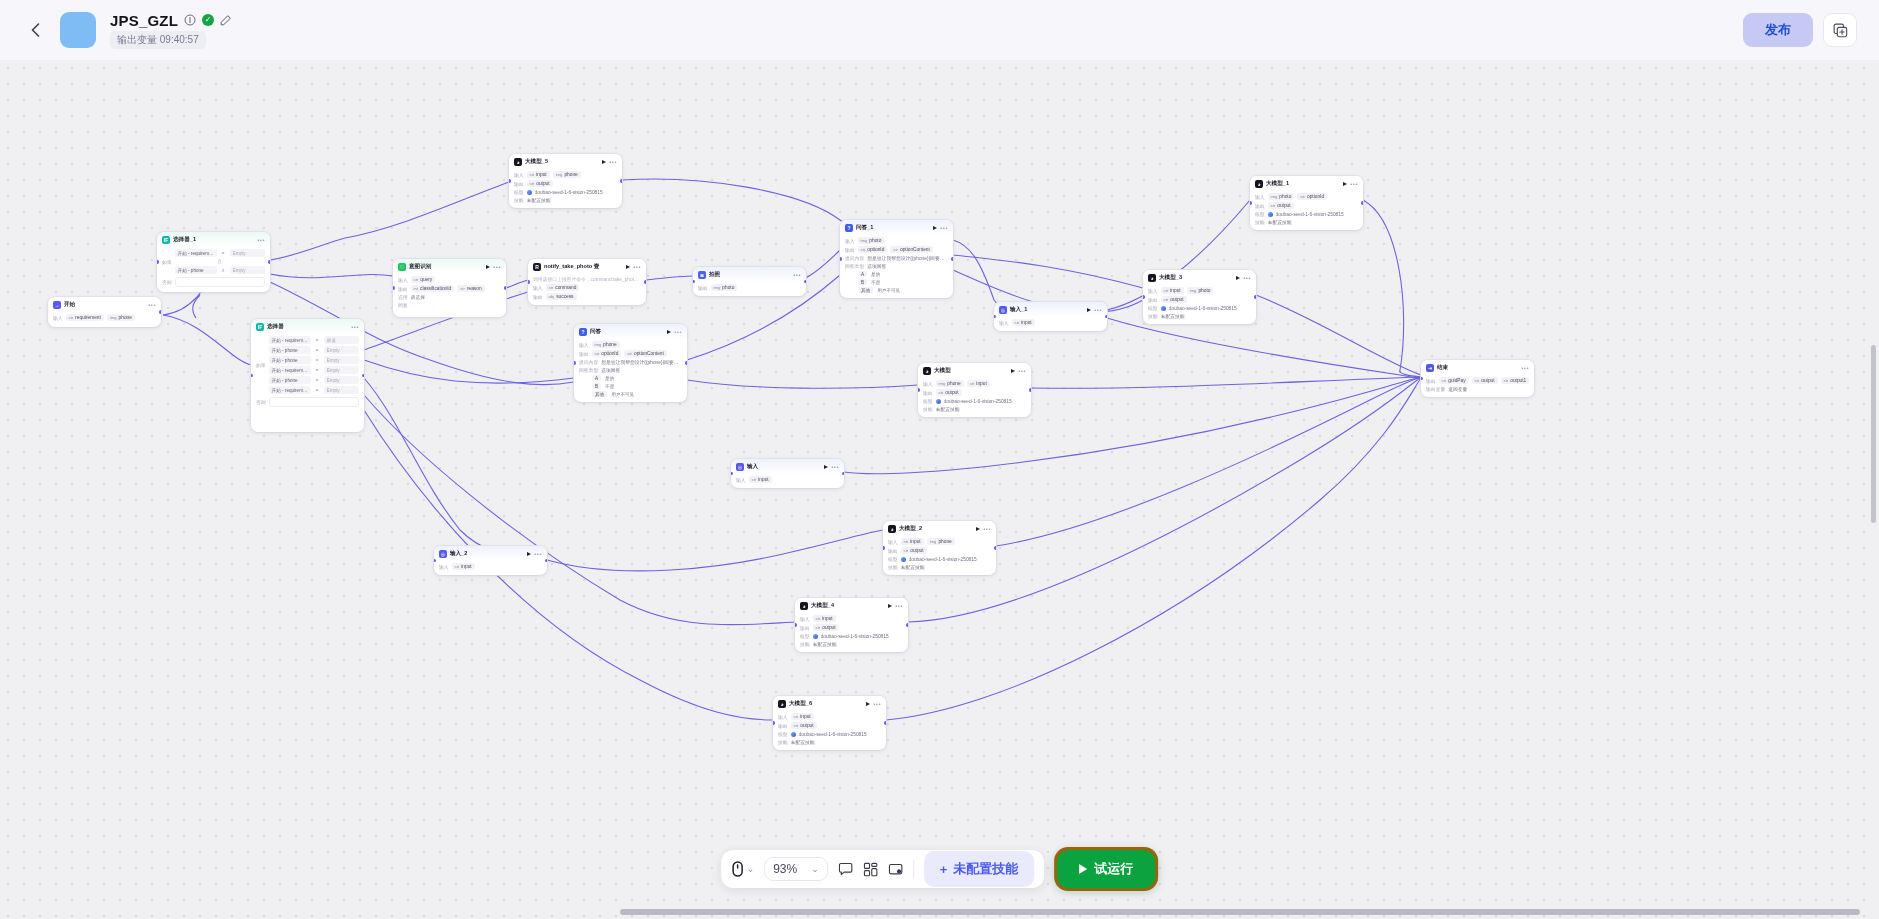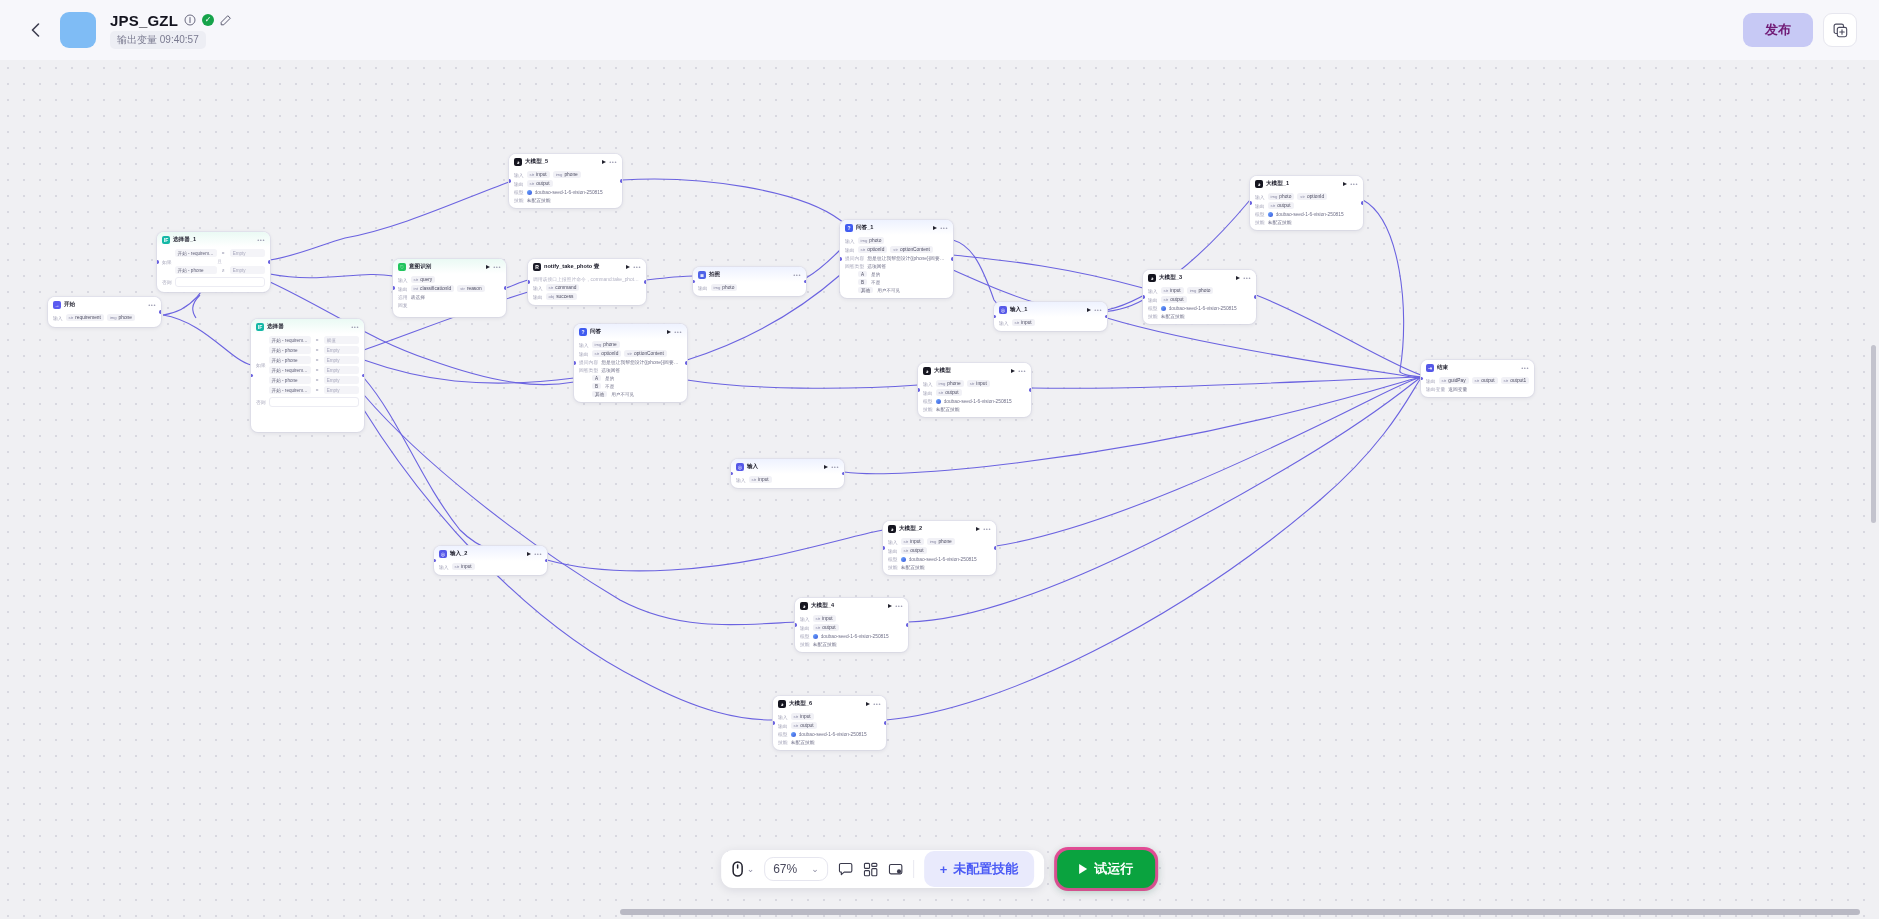--- a/index.html
+++ b/index.html
@@ -35,21 +35,21 @@
     width: 12px; height: 12px; border-radius: 50%; background: #16a34a;
     display: inline-flex; align-items: center; justify-content: center;
     color: #fff; font-size: 8px; line-height: 1;
   }
   .save-pill {
     font-size: 10px; color: #7a7a90; background: #edeef4;
     padding: 2px 7px; border-radius: 5px; align-self: flex-start;
   }
   .header-right { margin-left: auto; display: flex; align-items: center; gap: 10px; }
   .publish-btn {
-    background: #c7c9f5; color: #701a75; border: none;
+    background: #c7c9f5; color: #1d4ed8; border: none;
     font-size: 13px; font-weight: 700; font-family: inherit;
     padding: 8px 22px; border-radius: 9px; cursor: pointer;
   }
   .dup-btn {
     width: 34px; height: 34px; border-radius: 9px; background: #fff;
     border: 1px solid #e7e7ef; display: flex; align-items: center; justify-content: center;
     cursor: pointer; color: #4a4a5e;
   }
 
   
@@ -176,21 +176,21 @@
     display: flex; align-items: center; gap: 7px;
     background: #0aa33f; color: #fff; border: none; font-family: inherit;
     font-size: 13px; font-weight: 700; padding: 0 22px; height: 38px;
     border-radius: 12px; cursor: pointer;
     box-shadow: 0 2px 10px rgba(10,163,63,.26);
   }
   .run-btn .tri {
     width: 0; height: 0; border-left: 8px solid #fff;
     border-top: 5px solid transparent; border-bottom: 5px solid transparent;
   }
-  .run-wrap { background:#ec4899; border-radius: 14px; padding: 3px; box-shadow: 0 2px 10px rgba(22,22,60,.10); }
+  .run-wrap { background:#a16207; border-radius: 14px; padding: 3px; box-shadow: 0 2px 10px rgba(22,22,60,.10); }
 
   
   .hscroll {
     position: absolute; bottom: 4px; left: 620px; width: 1240px; height: 6px;
     background: #b9b9c4; border-radius: 3px; z-index: 55;
   }
   .vscroll {
     position: absolute; right: 3px; top: 345px; width: 5px; height: 178px;
     background: #c3c3cd; border-radius: 3px; z-index: 55;
   }
@@ -835,21 +835,21 @@
 <div class="toolbar">
   <div class="tb-group">
     <div class="tb-item">
       <svg width="13" height="16" viewBox="0 0 13 16" fill="none">
         <rect x="2" y="1" width="9" height="14" rx="4.5" stroke="#20202c" stroke-width="1.5"></rect>
         <path d="M6.5 4v3" stroke="#20202c" stroke-width="1.5" stroke-linecap="round"></path>
       </svg>
       <span class="chev">⌄</span>
     </div>
     <div class="zoom-select">
-      <span class="zoom-val">67%</span>
+      <span class="zoom-val">93%</span>
       <span class="chev">⌄</span>
     </div>
     <div class="tb-ico">
       <svg width="15" height="15" viewBox="0 0 16 16" fill="none">
         <path d="M1.4 3.2a1.6 1.6 0 0 1 1.6-1.6h10a1.6 1.6 0 0 1 1.6 1.6v6a1.6 1.6 0 0 1-1.6 1.6H6.4l-3 2.6v-2.6H3a1.6 1.6 0 0 1-1.6-1.6v-6z" stroke="#3a3a4c" stroke-width="1.2" stroke-linejoin="round"></path>
       </svg>
     </div>
     <div class="tb-ico">
       <svg width="15" height="15" viewBox="0 0 16 16" fill="none">
         <rect x="1.4" y="1.4" width="5.4" height="5.4" rx="1" stroke="#3a3a4c" stroke-width="1.2"></rect>

